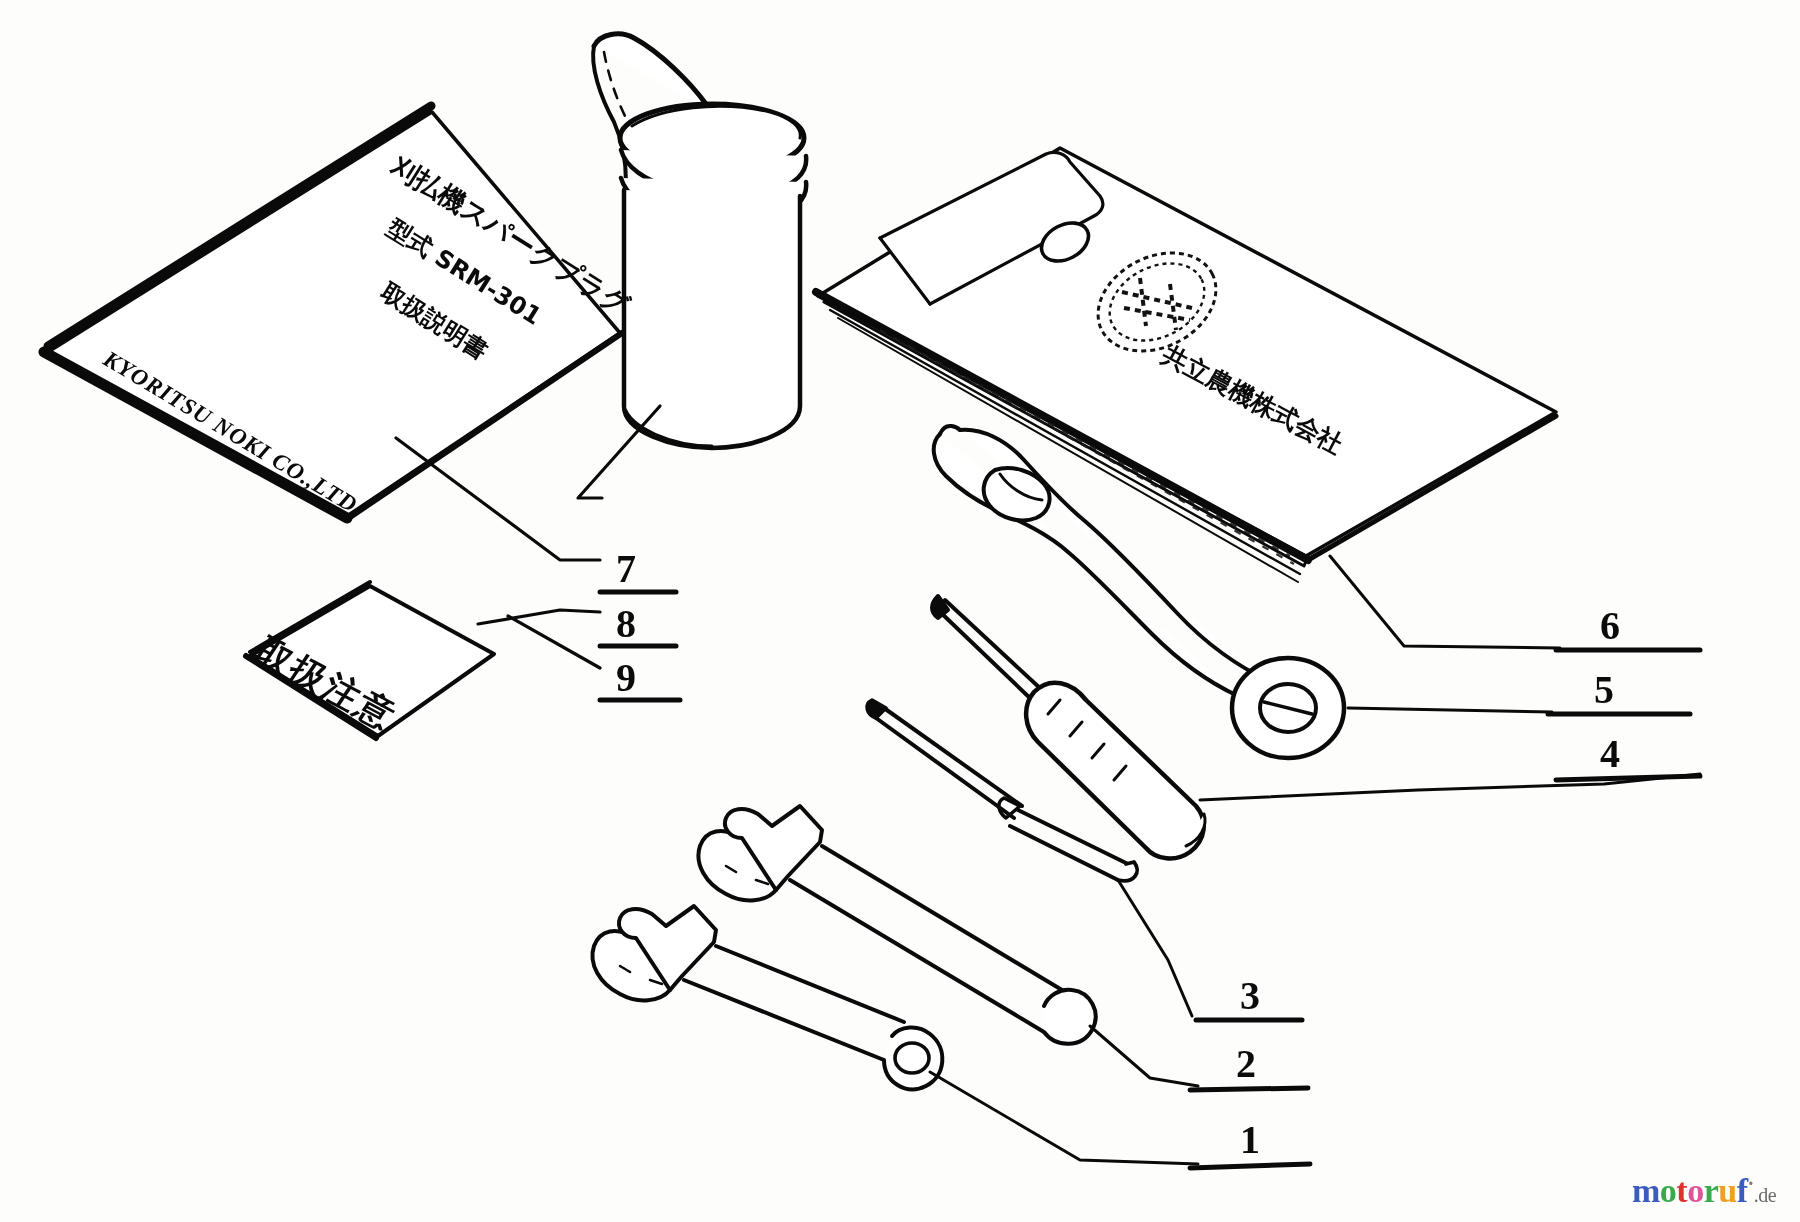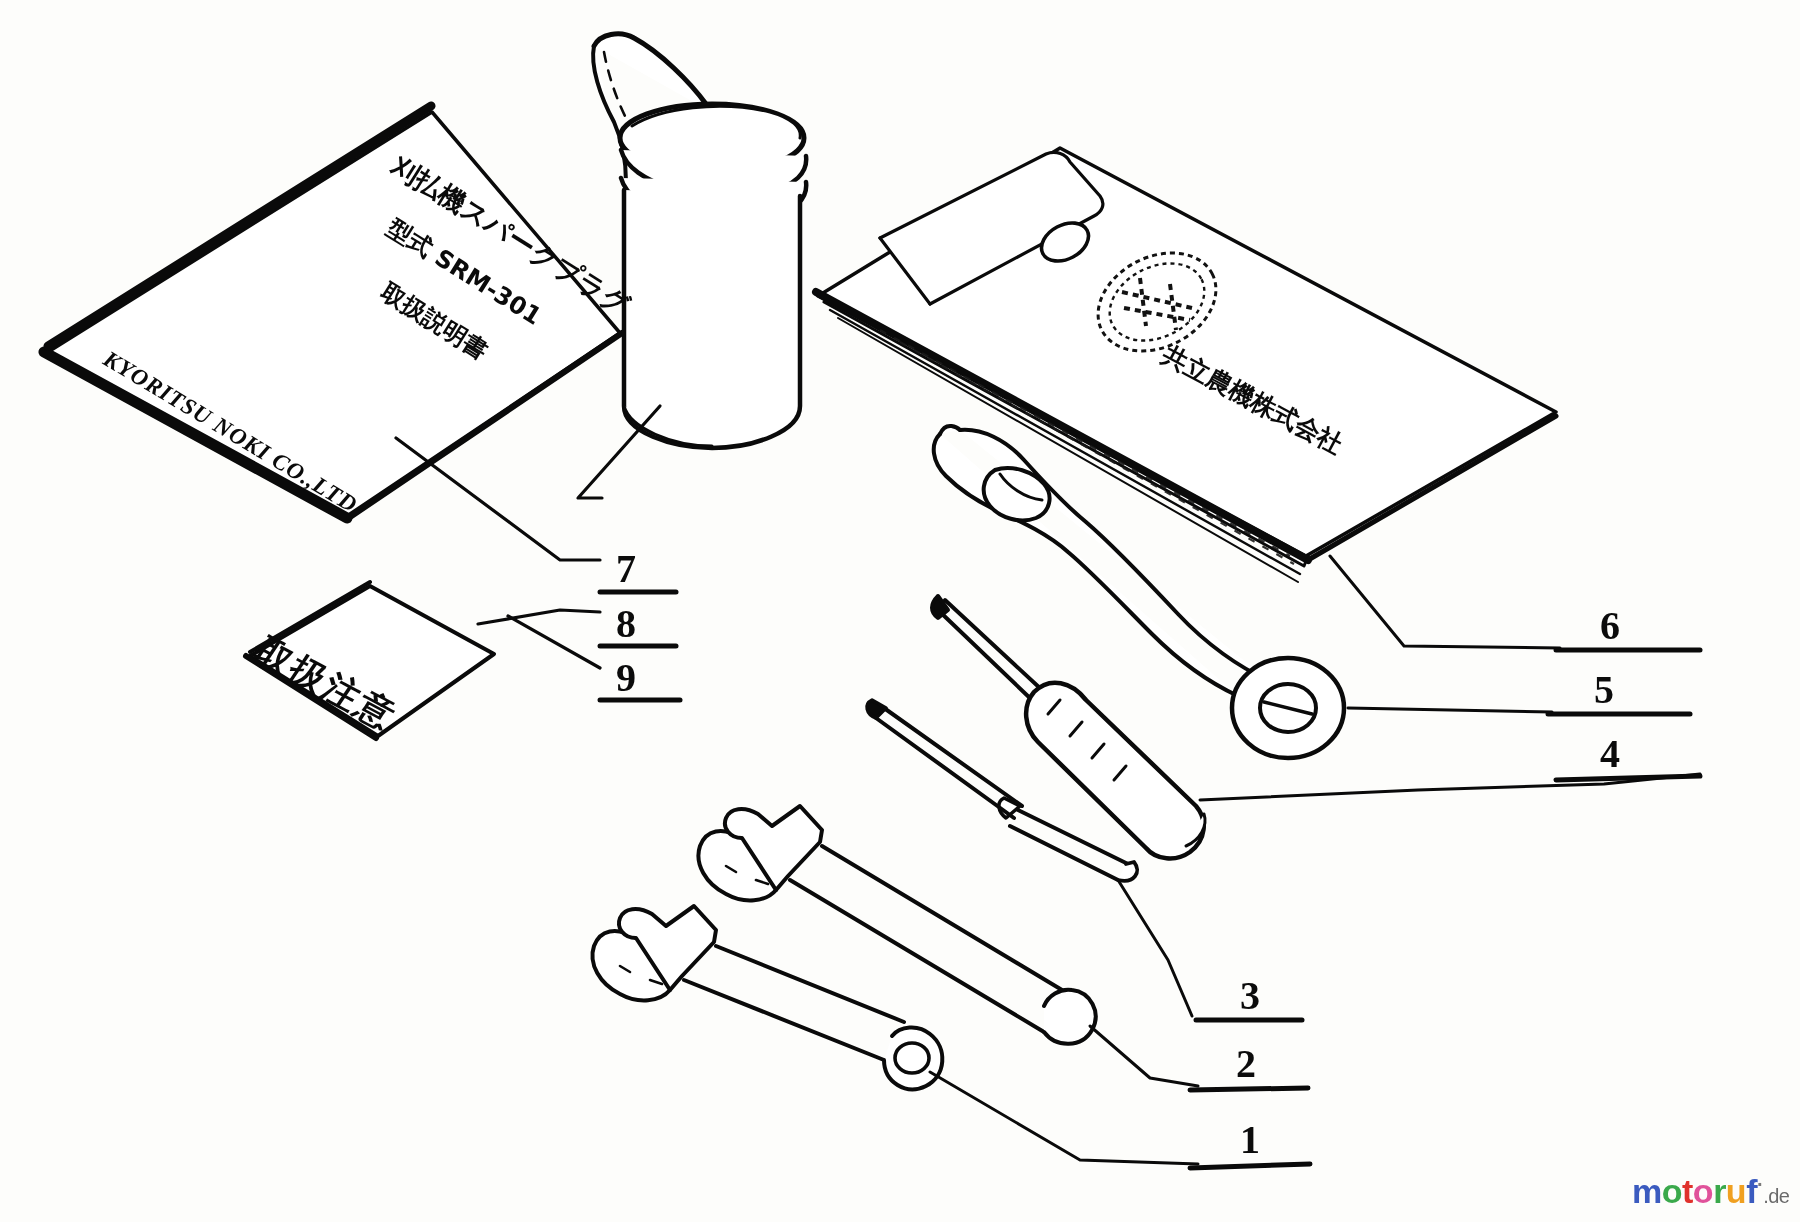--- a/index.html
+++ b/index.html
@@ -19,21 +19,21 @@
     font-size:40px;
     color:#0b0b0b;
     line-height:1;
     letter-spacing:0.5px;
     user-select:none;
   }
 
   .wm{
     position:absolute;
     left:1632px;top:1172px;
-    font-family:Liberation Sans, sans-serif;
+    font-family:Liberation Serif, serif;
     font-size:34px;
     font-weight:700;
     letter-spacing:-0.5px;
     white-space:nowrap;
     user-select:none;
   }
   .wm .l1{color:#3b5bbf;}
   .wm .l2{color:#3aa94b;}
   .wm .l3{color:#e0322c;}
   .wm .l4{color:#e0529a;}

